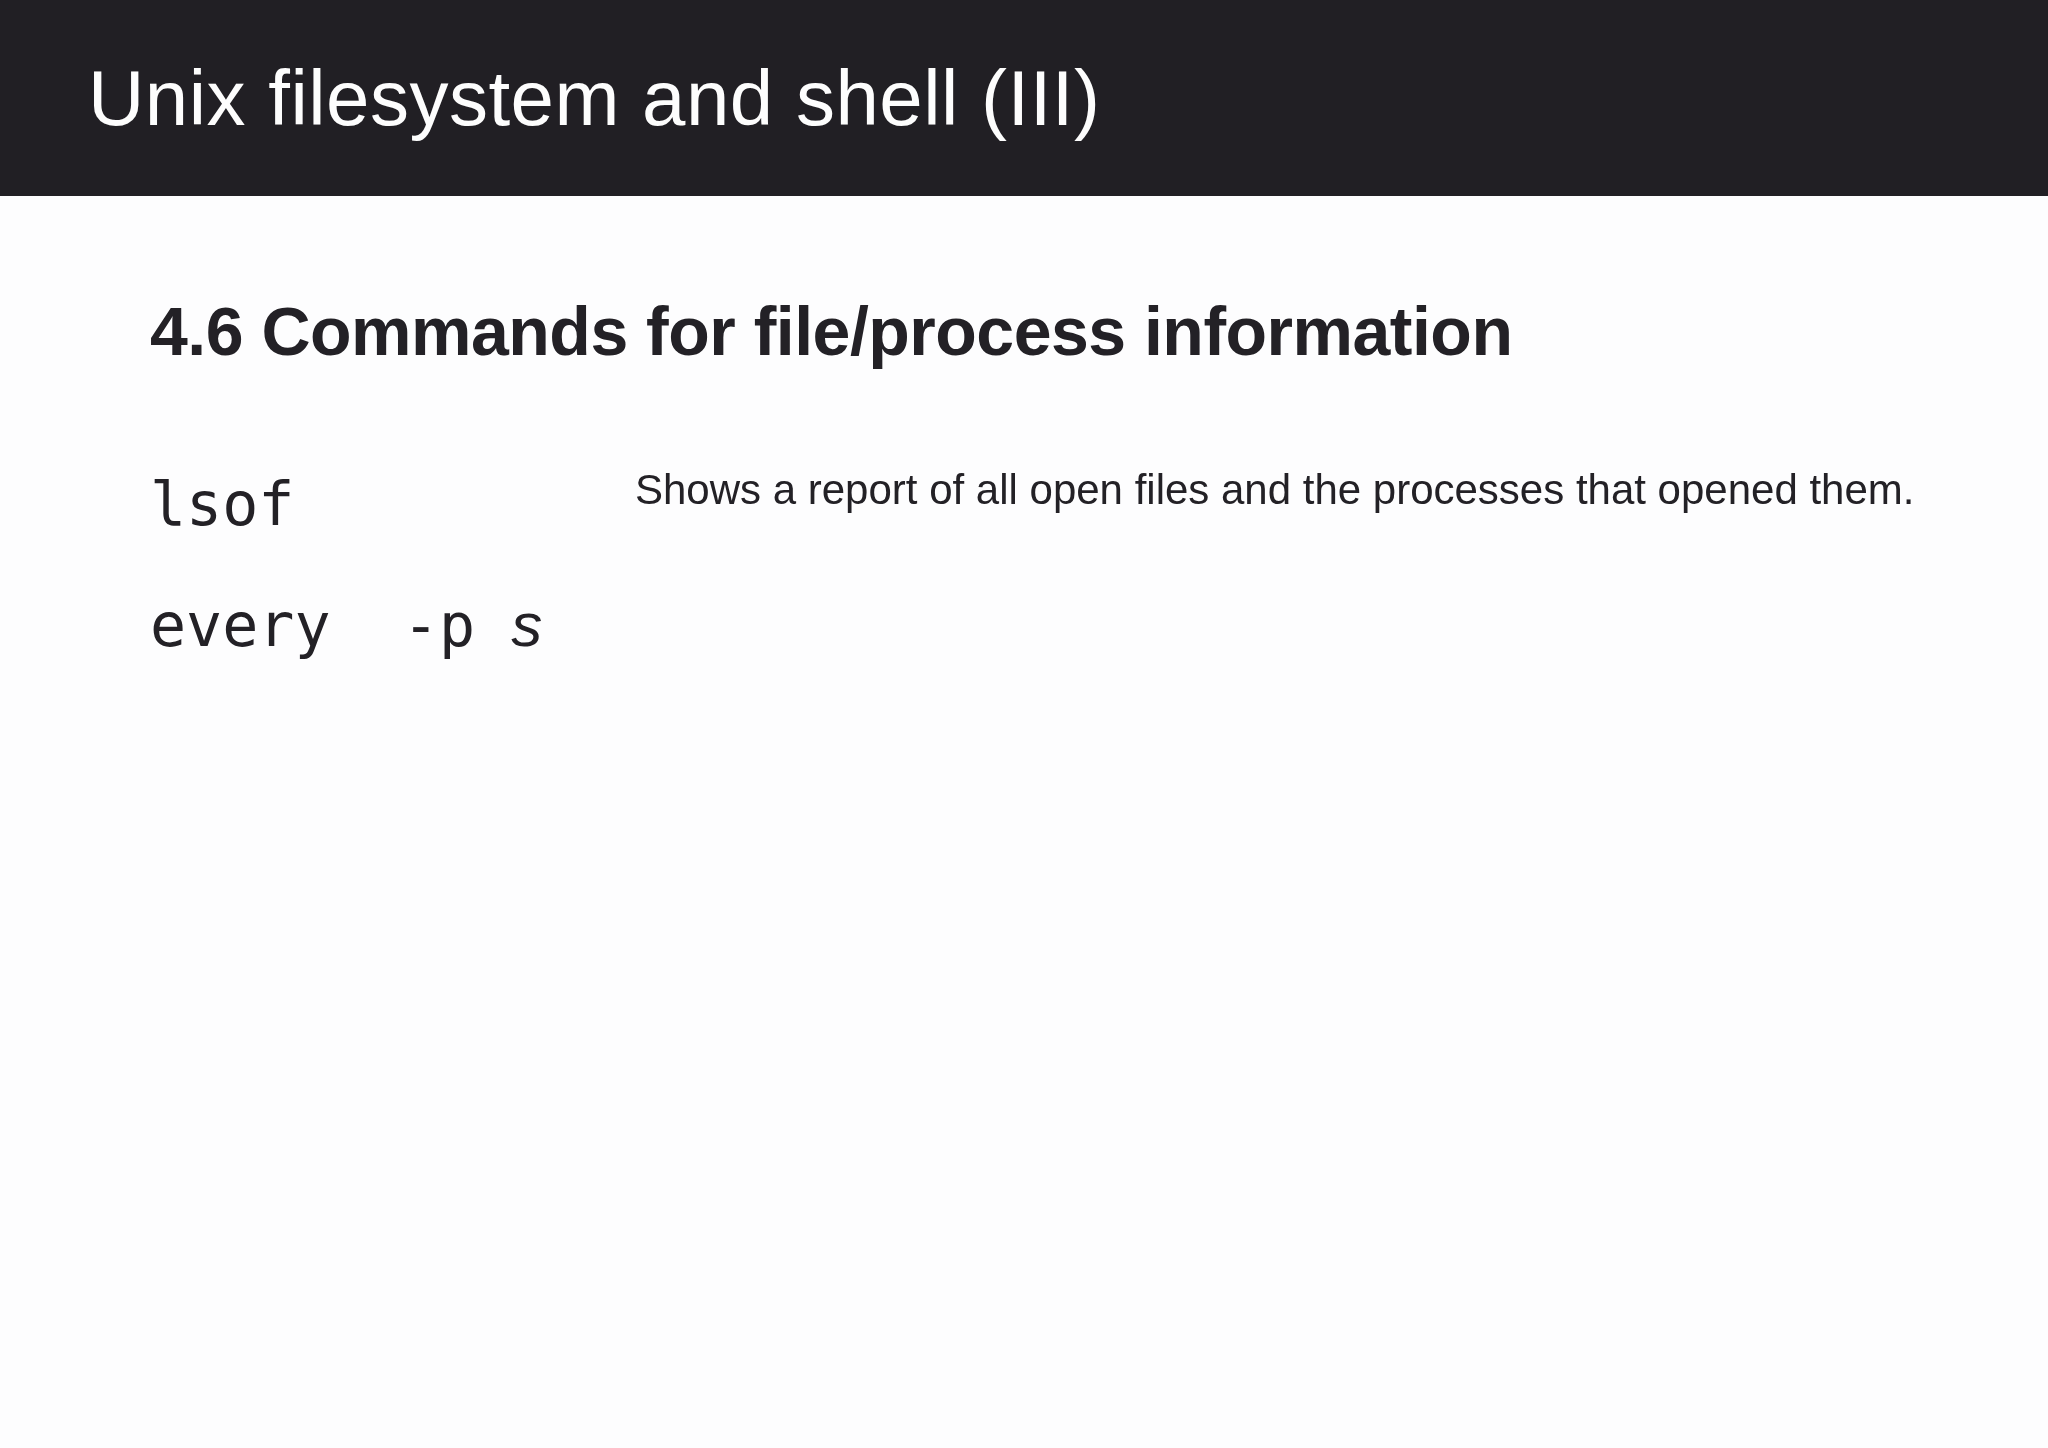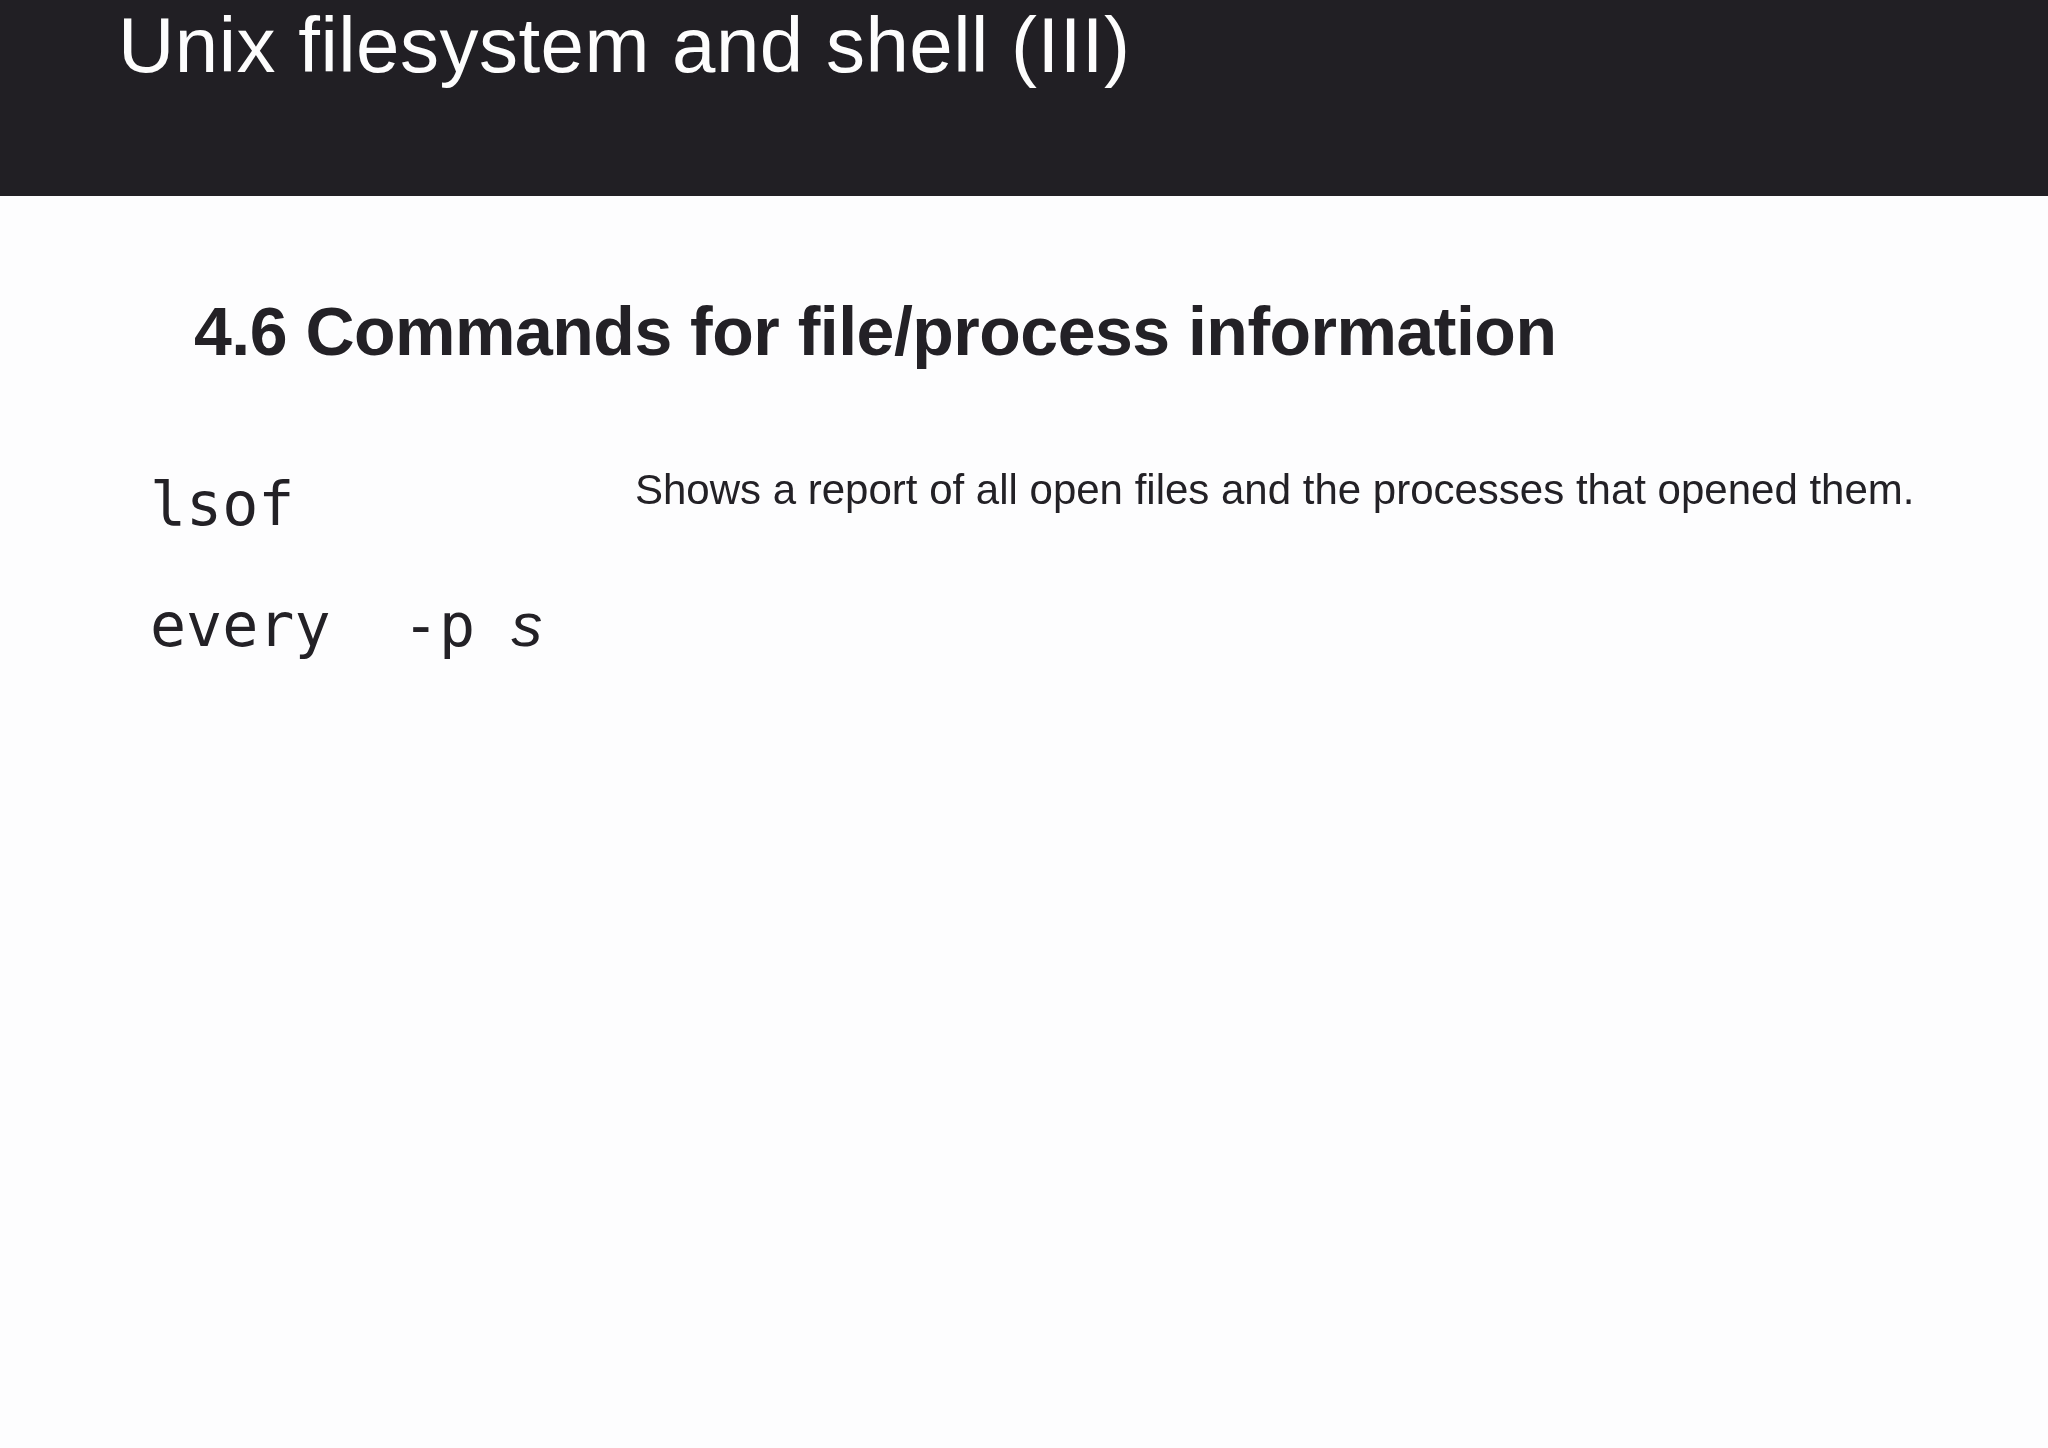--- a/index.html
+++ b/index.html
@@ -14,38 +14,38 @@
     background:var(--body-bg);
     color:var(--text);
     font-family:"Liberation Sans", sans-serif;
   }
   .slide{width:2048px;height:1448px;display:flex;flex-direction:column;}
   .slide-header{
     height:196px;
     flex:0 0 196px;
     background:var(--header-bg);
     display:flex;
-    padding-left:118px;
+    align-items:center;
+    padding-left:88px;
   }
   .slide-title{
     color:var(--header-fg);
     font-size:78px;
     font-weight:300;
     letter-spacing:0.5px;
   }
   .content{
     flex:1;
     padding:96px 120px 0 150px;
   }
   .section-heading{
     font-size:68px;
     font-weight:700;
     color:var(--text);
     letter-spacing:-0.5px;
-    margin-left:44px;
   }
   .command-table{
     margin-top:92px;
     display:flex;
     flex-direction:column;
     gap:44px;
   }
   .command-row{
     display:flex;
     flex-direction:row;

